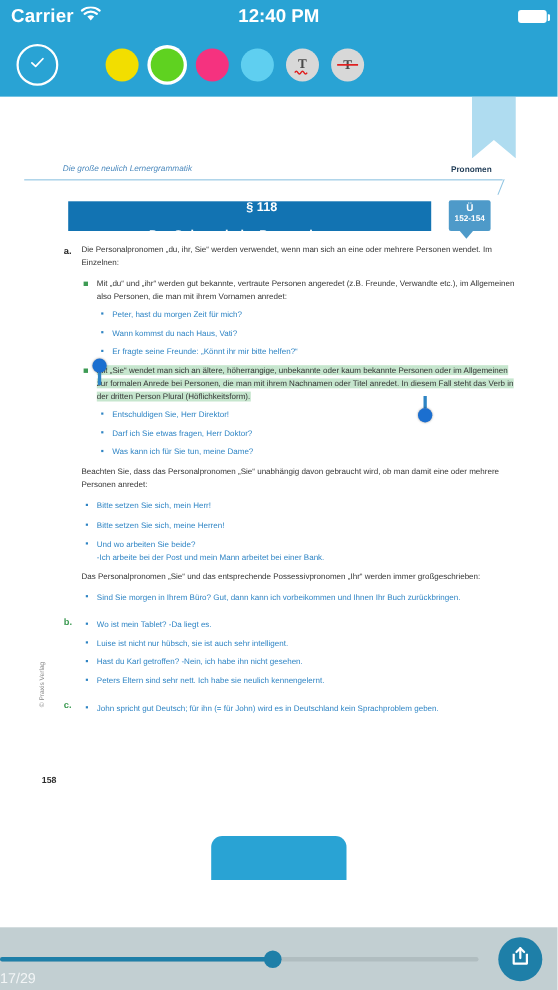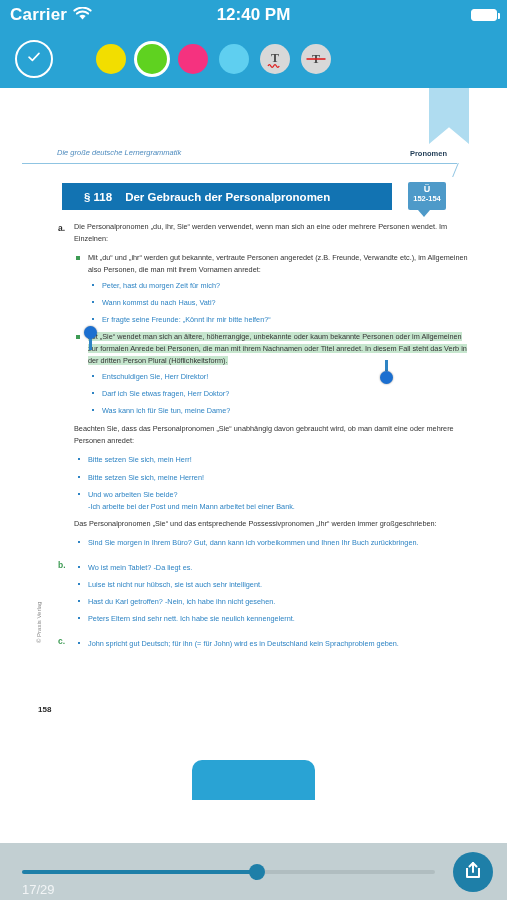--- a/index.html
+++ b/index.html
@@ -10,21 +10,21 @@
     overflow:hidden;
     position:relative;
   }
 
   
   .status-bar{
     position:absolute; top:0; left:0; width:507px; height:30px;
     background:#29A3D4; color:#ffffff;
     display:flex; align-items:center; padding:0 10px;
   }
-  .sb-left{ display:flex; align-items:flex-end; gap:6px; }
+  .sb-left{ display:flex; align-items:center; gap:6px; }
   .sb-carrier{ font-size:17px; font-weight:600; letter-spacing:.2px; }
   .wifi-icon{ display:block; }
   .sb-time{
     position:absolute; left:0; right:0; text-align:center;
     font-size:17px; font-weight:700; pointer-events:none;
   }
   .sb-right{ margin-left:auto; display:flex; align-items:center; z-index:2;}
   .battery{
     width:26px; height:12px; border:1.5px solid #ffffff; border-radius:3px;
     position:relative; background:#ffffff;
@@ -96,21 +96,21 @@
   .runhead .rh-right{
     position:absolute; right:38px; top:1px; font-size:7.5px; color:#1F3B55;
     font-weight:600;
   }
 
   
   .title-bar{
     position:absolute; top:95px; left:62px; width:330px; height:27px;
     background:#1273B2; color:#ffffff;
     display:flex; align-items:center; gap:13px; padding-left:22px;
-    font-size:11.5px; font-weight:700;
+    font-size:11.5px; font-weight:700;flex-direction:column;
   }
   .ue-badge{
     position:absolute; top:94px; left:408px; width:38px; height:28px;
     background:#4E9AC9; color:#ffffff; text-align:center;
     border-radius:2px; padding-top:2px;
   }
   .ue-badge:after{
     content:""; position:absolute; left:10px; bottom:-7px;
     border-left:6px solid transparent; border-right:6px solid transparent;
     border-top:7px solid #4E9AC9;
@@ -181,21 +181,21 @@
     position:absolute; left:192px; top:672px; width:123px; height:46px;
     background:#29A3D4; border-radius:10px 10px 0 0;
   }
 
   
   .bottom-bar{
     position:absolute; bottom:0; left:0; width:507px; height:57px;
     background:#C2CFD2;
     display:flex; align-items:center;
   }
-  .slider-wrap{ position:relative; flex:1; margin-left:22px; margin-right:18px; }
+  .slider-wrap{ position:relative; flex:1; margin-right:18px; }
   .track{
     position:relative; height:4px; background:#B0BDC0; border-radius:2px;
   }
   .track-fill{
     position:absolute; left:0; top:0; height:4px; width:57%;
     background:#1E7FA8; border-radius:2px;
   }
   .knob{
     position:absolute; left:57%; top:-6px; margin-left:-8px;
     width:16px; height:16px; border-radius:50%; background:#1E7FA8;
@@ -262,21 +262,21 @@
   </div>
 </div>
 
 <div class="page">
 
   <div class="bookmark"></div>
 
   <div class="runhead">
     <div class="rule"></div>
     <div class="tick"></div>
-    <div class="rh-left">Die große deutsche Lernergrammatik</div>
+    <div class="rh-left">Die große neulich Lernergrammatik</div>
     <div class="rh-right">Pronomen</div>
   </div>
 
   <div class="title-bar">
     <span>§ 118</span>
     <span>Der Gebrauch der Personalpronomen</span>
   </div>
 
   <div class="ue-badge">
     <div class="u">Ü</div>

